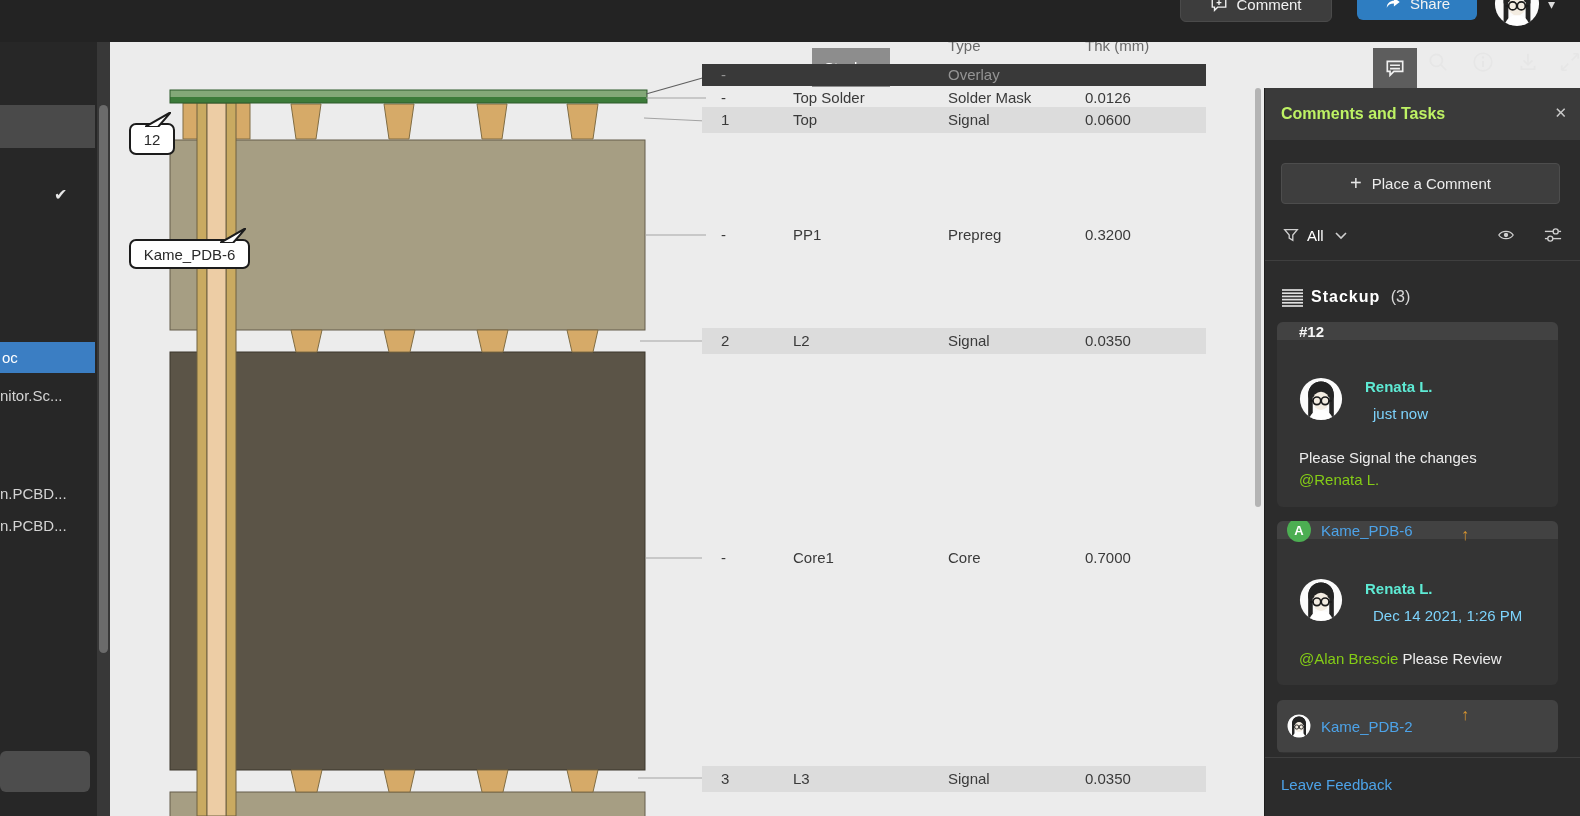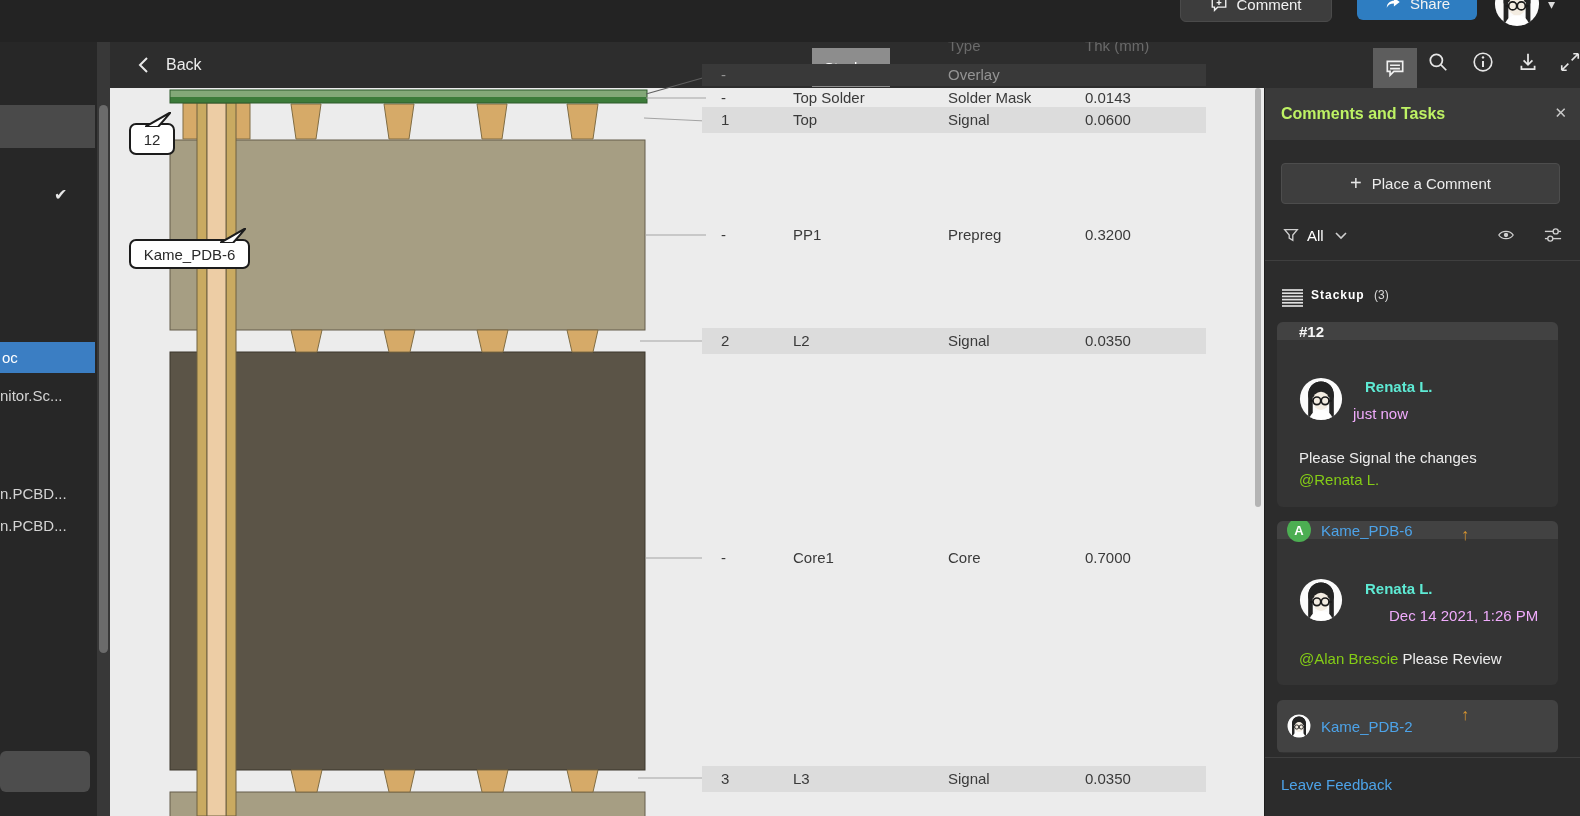--- a/index.html
+++ b/index.html
@@ -49,21 +49,21 @@
              border:1px solid #4d4d4d;border-radius:4px;display:flex;align-items:center;justify-content:center;
              gap:10px;color:#ececec;font-size:15px;}
   #place-plus{font-size:20px;font-weight:300;color:#e8e8e8;}
   .pdivider{position:absolute;left:0;width:316px;height:1px;background:#3f3f3f;}
   #filter-all{position:absolute;left:42px;top:139px;color:#fff;font-size:15px;}
   .card{position:absolute;left:12px;width:281px;background:#343434;border-radius:6px;overflow:hidden;}
   .card-head{position:relative;height:18px;background:#424242;display:flex;align-items:center;}
   .chip-name{color:#4da3e8;font-size:15px;margin-left:10px;}
   .up-arrow{color:#d9952f;font-size:16px;font-weight:bold;position:absolute;left:184px;top:5px;}
   .author{position:absolute;left:88px;color:#5eead4;font-weight:bold;font-size:15px;white-space:nowrap;}
-  .ctime{position:absolute;left:76px;color:#f0abfc;font-size:15px;white-space:nowrap;}
+  .ctime{position:absolute;left:96px;color:#7dd3fc;font-size:15px;white-space:nowrap;}
   .cmsg{position:absolute;left:22px;color:#ececec;font-size:15px;white-space:nowrap;}
   .mention{color:#84cc16;}
   .cavatar{position:absolute;left:22px;width:44px;height:44px;border-radius:50%;overflow:hidden;}
   .mini-av{width:24px;height:24px;border-radius:50%;overflow:hidden;margin-left:10px;flex:none;}
   #green-av{width:24px;height:24px;border-radius:50%;background:#4cae52;color:#fff;font-size:13px;font-weight:bold;
             display:flex;align-items:center;justify-content:center;margin-left:10px;flex:none;}
   #leave-feedback{position:absolute;left:16px;top:688px;color:#4da3e8;font-size:15px;}
   svg{display:block;}
 </style>
 </head>
@@ -136,28 +136,20 @@
         <line x1="534" y1="30" x2="596" y2="33"></line>
         <line x1="536" y1="147" x2="596" y2="147"></line>
         <line x1="530" y1="253" x2="594" y2="253"></line>
         <line x1="536" y1="470" x2="592" y2="470"></line>
         <line x1="528" y1="690" x2="592" y2="690"></line>
       </g>
     </svg>
   </div>
   <div id="content-scroll" class="abs"></div>
 
-  <div id="toolbar" class="abs">
-    <div id="back-wrap">
-      <svg width="12" height="18" viewBox="0 0 12 18">
-        <polyline points="9,2 2,9 9,16" fill="none" stroke="#e8e8e8" stroke-width="2"></polyline>
-      </svg>
-      <span>Back</span>
-    </div>
-  </div>
   <div id="ic-comment-box" class="abs" style="z-index:5;">
     <svg width="22" height="22" viewBox="0 0 20 20" style="margin:9px auto 0;">
       <path d="M3,4 h14 v9 h-8 l-3.5,3.5 v-3.5 h-2.5 z" fill="none" stroke="#f0f0f0" stroke-width="1.5"></path>
       <path d="M5.5,7.5 h9 M5.5,10.5 h9" stroke="#f0f0f0" stroke-width="1.5"></path>
     </svg>
   </div>
   <svg class="tool-ic" style="left:1427px;z-index:5;" viewBox="0 0 20 20">
     <circle cx="8.5" cy="8.5" r="5.5" fill="none" stroke="#e6e6e6" stroke-width="1.6"></circle>
     <line x1="12.7" y1="12.7" x2="17.5" y2="17.5" stroke="#e6e6e6" stroke-width="1.6"></line>
   </svg>
@@ -182,21 +174,21 @@
   <div id="stackup-tab" class="abs">Stackup</div>
 
   <div class="trow" style="top:64px;height:22px;line-height:22px;background:#393939;color:#949494;">
     <span class="c1">-</span>
     <span class="c3">Overlay</span>
   </div>
   <div class="trow" style="top:86px;height:24px;line-height:24px;">
     <span class="c1">-</span>
     <span class="c2">Top Solder</span>
     <span class="c3">Solder Mask</span>
-    <span class="c4">0.0143</span>
+    <span class="c4">0.0126</span>
   </div>
   <div class="trow band" style="top:107px;height:26px;line-height:26px;">
     <span class="c1">1</span>
     <span class="c2">Top</span>
     <span class="c3">Signal</span>
     <span class="c4">0.0600</span>
   </div>
   <div class="trow" style="top:222px;height:26px;line-height:26px;">
     <span class="c1">-</span>
     <span class="c2">PP1</span>
@@ -280,21 +272,21 @@
     <svg class="abs" style="left:17px;top:200px;" width="21" height="20" viewBox="0 0 21 20">
       <g stroke="#e0e0e0" stroke-width="1.7">
         <line x1="0" y1="2" x2="21" y2="2"></line>
           <line x1="0" y1="5.2" x2="21" y2="5.2"></line>
         <line x1="0" y1="8.4" x2="21" y2="8.4"></line>
           <line x1="0" y1="11.6" x2="21" y2="11.6"></line>
         <line x1="0" y1="14.8" x2="21" y2="14.8"></line>
           <line x1="0" y1="18" x2="21" y2="18"></line>
       </g>
     </svg>
-    <div class="abs" style="left:46px;top:200px;color:#fff;font-size:12px;">
+    <div class="abs" style="left:46px;top:200px;color:#fff;font-size:16px;">
       <b style="letter-spacing:1px;">Stackup</b>
       <span style="color:#d8d8d8;margin-left:6px;">(3)</span>
     </div>
 
     <div class="card" style="top:234px;height:185px;">
       <div class="card-head">
         <b style="margin-left:22px;color:#f5f5f5;font-size:15px;">#12</b>
       </div>
       <div class="cavatar" style="top:55px;">
         <svg width="44" height="44">
@@ -312,21 +304,21 @@
         <div id="green-av">A</div>
         <span class="chip-name">Kame_PDB-6</span>
         <span class="up-arrow">↑</span>
       </div>
       <div class="cavatar" style="top:57px;">
         <svg width="44" height="44">
             <use href="#renata"></use>
           </svg>
       </div>
       <div class="author" style="top:59px;">Renata L.</div>
-      <div class="ctime" style="top:86px;margin-left:36px;">Dec 14 2021, 1:26 PM</div>
+      <div class="ctime" style="top:86px;">Dec 14 2021, 1:26 PM</div>
       <div class="cmsg" style="top:129px;">
         <span class="mention" style="margin-right:4px;margin-top:16px;">@Alan Brescie</span><span>Please Review</span>
       </div>
     </div>
 
     <div class="card" style="top:612px;height:53px;">
       <div class="card-head" style="height:52px;">
         <div class="mini-av">
           <svg width="24" height="24">
               <use href="#renata"></use>

